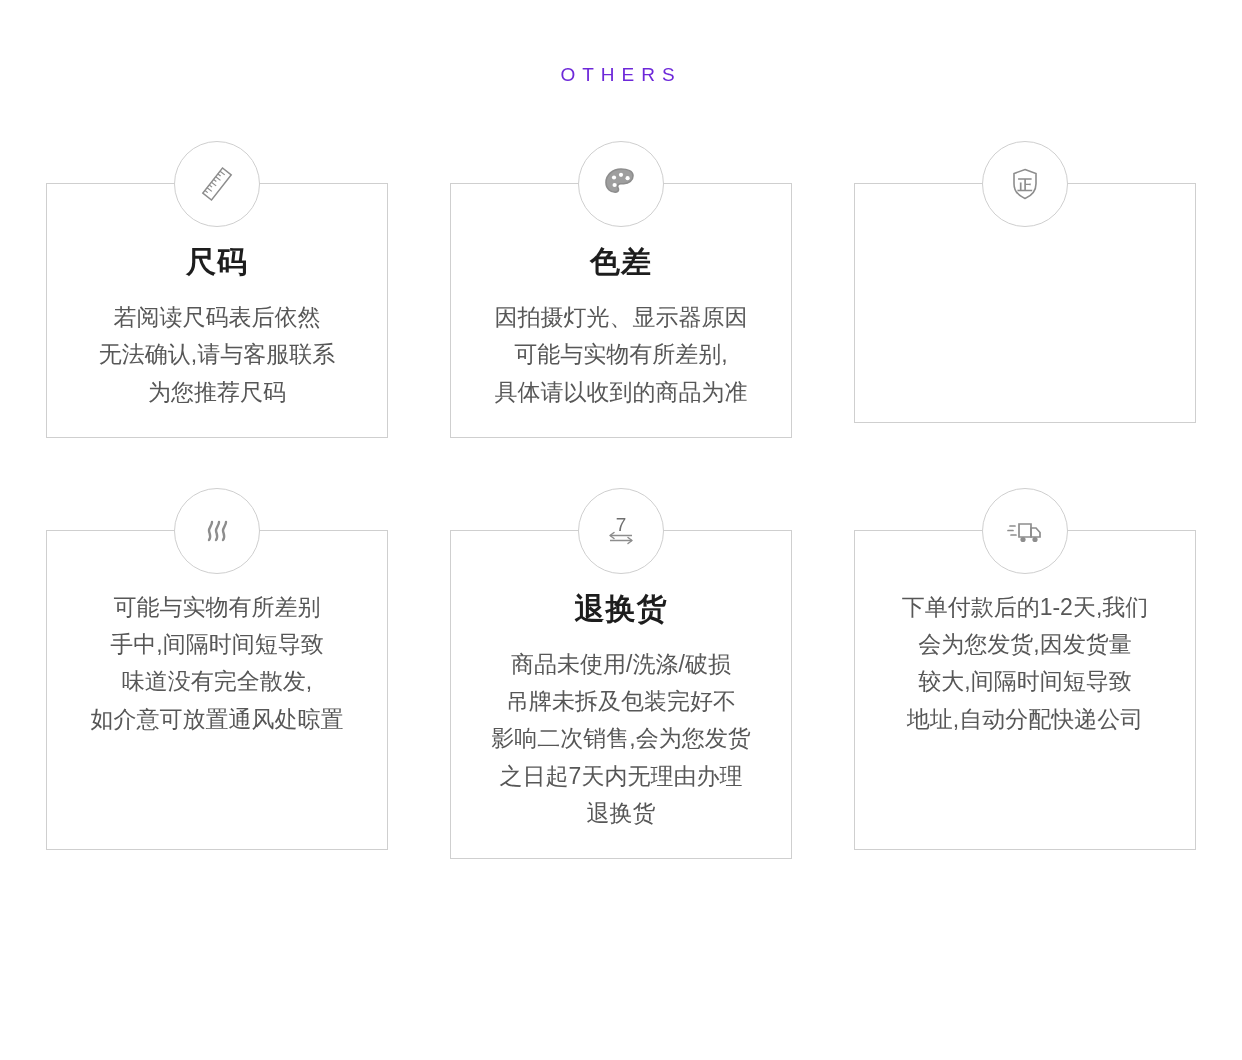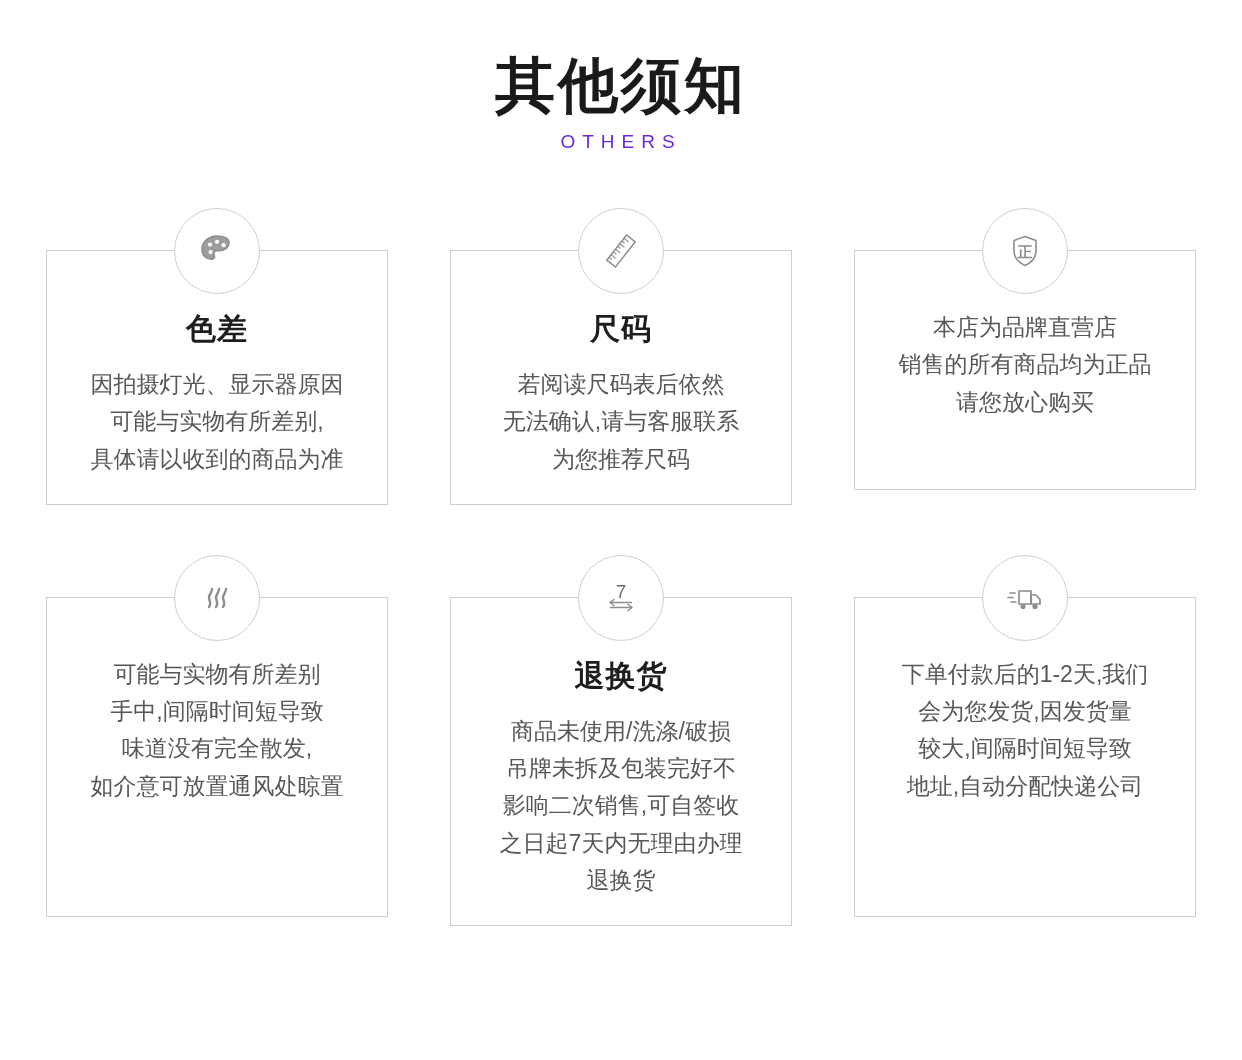--- a/index.html
+++ b/index.html
@@ -96,43 +96,24 @@
     white-space: pre-line;
     font-weight: 400;
   }
 </style>
 </head>
 <body>
 
 <div class="page">
 
   <div class="header">
-    <div class="header-title">其他须知</div>
     <div class="header-sub">OTHERS</div>
   </div>
 
   <div class="grid">
-
-    <div class="cell">
-      <div class="badge">
-        <svg width="44" height="44" viewBox="0 0 44 44" fill="none">
-          <path d="M22 7c-8.3 0-15 6-15 13.6 0 6.2 4.5 9.6 9.1 9.6 2.2 0 3.4-1.1 3.4-2.6 0-1.3-.9-2-0.9-3.2 0-1.5 1.3-2.7 3-2.7h3.2c5.2 0 9.2-3.3 9.2-8C34 9.2 28.8 7 22 7z" stroke="#8d8d8d" stroke-width="1.6" fill="#8d8d8d" fill-opacity="0.85"></path>
-          <circle cx="15" cy="15.5" r="2.1" fill="#ffffff"></circle>
-          <circle cx="22" cy="12.8" r="2.1" fill="#ffffff"></circle>
-          <circle cx="28.6" cy="16.2" r="2.1" fill="#ffffff"></circle>
-          <circle cx="15.6" cy="23" r="2.1" fill="#ffffff"></circle>
-        </svg>
-      </div>
-      <div class="card">
-        <div class="card-title">色差</div>
-        <div class="card-body">因拍摄灯光、显示器原因
-可能与实物有所差别,
-具体请以收到的商品为准</div>
-      </div>
-    </div>
 
     <div class="cell">
       <div class="badge">
         <svg width="44" height="44" viewBox="0 0 44 44" fill="none">
           <g transform="rotate(38 22 22)">
             <rect x="16.5" y="6" width="11" height="32" stroke="#8d8d8d" stroke-width="1.5" fill="none"></rect>
             <line x1="16.5" y1="10" x2="22.5" y2="10" stroke="#8d8d8d" stroke-width="1.2"></line>
             <line x1="16.5" y1="13.5" x2="20" y2="13.5" stroke="#8d8d8d" stroke-width="1.2"></line>
             <line x1="16.5" y1="17" x2="22.5" y2="17" stroke="#8d8d8d" stroke-width="1.2"></line>
             <line x1="16.5" y1="20.5" x2="20" y2="20.5" stroke="#8d8d8d" stroke-width="1.2"></line>
@@ -147,28 +128,43 @@
         <div class="card-title">尺码</div>
         <div class="card-body">若阅读尺码表后依然
 无法确认,请与客服联系
 为您推荐尺码</div>
       </div>
     </div>
 
     <div class="cell">
       <div class="badge">
         <svg width="44" height="44" viewBox="0 0 44 44" fill="none">
+          <path d="M22 7c-8.3 0-15 6-15 13.6 0 6.2 4.5 9.6 9.1 9.6 2.2 0 3.4-1.1 3.4-2.6 0-1.3-.9-2-0.9-3.2 0-1.5 1.3-2.7 3-2.7h3.2c5.2 0 9.2-3.3 9.2-8C34 9.2 28.8 7 22 7z" stroke="#8d8d8d" stroke-width="1.6" fill="#8d8d8d" fill-opacity="0.85"></path>
+          <circle cx="15" cy="15.5" r="2.1" fill="#ffffff"></circle>
+          <circle cx="22" cy="12.8" r="2.1" fill="#ffffff"></circle>
+          <circle cx="28.6" cy="16.2" r="2.1" fill="#ffffff"></circle>
+          <circle cx="15.6" cy="23" r="2.1" fill="#ffffff"></circle>
+        </svg>
+      </div>
+      <div class="card">
+        <div class="card-title">色差</div>
+        <div class="card-body">因拍摄灯光、显示器原因
+可能与实物有所差别,
+具体请以收到的商品为准</div>
+      </div>
+    </div>
+
+    <div class="cell">
+      <div class="badge">
+        <svg width="44" height="44" viewBox="0 0 44 44" fill="none">
           <path d="M22 7.5 33 11.5v10.2c0 7-4.6 12.1-11 14.8-6.4-2.7-11-7.8-11-14.8V11.5L22 7.5z" stroke="#8d8d8d" stroke-width="1.6" fill="none"></path>
           <text x="22" y="27.5" text-anchor="middle" font-family="'Liberation Sans', sans-serif" font-size="15" font-weight="700" fill="#8d8d8d">正</text>
         </svg>
       </div>
       <div class="card">
-        <div class="card-body">本店为品牌直营店
-销售的所有商品均为正品
-请您放心购买</div>
       </div>
     </div>
 
     <div class="cell">
       <div class="badge">
         <svg width="44" height="44" viewBox="0 0 44 44" fill="none">
           <g stroke="#8d8d8d" stroke-width="2.4" stroke-linecap="round" fill="none">
             <path d="M14 31c3-3.5 0-6.5 0-9.5s3-5 3-8.5"></path>
             <path d="M21 31c3-3.5 0-6.5 0-9.5s3-5 3-8.5"></path>
             <path d="M28 31c3-3.5 0-6.5 0-9.5s3-5 3-8.5"></path>
@@ -190,21 +186,21 @@
           <line x1="13" y1="28.5" x2="35" y2="28.5" stroke="#8d8d8d" stroke-width="1.5"></line>
           <path d="M17 25.5 13 28.5l4 3" stroke="#8d8d8d" stroke-width="1.5" fill="none" stroke-linejoin="round" stroke-linecap="round"></path>
           <line x1="13" y1="33.5" x2="35" y2="33.5" stroke="#8d8d8d" stroke-width="1.5"></line>
           <path d="M31 30.5 35 33.5l-4 3" stroke="#8d8d8d" stroke-width="1.5" fill="none" stroke-linejoin="round" stroke-linecap="round"></path>
         </svg>
       </div>
       <div class="card card-tall">
         <div class="card-title">退换货</div>
         <div class="card-body">商品未使用/洗涤/破损
 吊牌未拆及包装完好不
-影响二次销售,可自签收
+影响二次销售,会为您发货
 之日起7天内无理由办理
 退换货</div>
       </div>
     </div>
 
     <div class="cell">
       <div class="badge">
         <svg width="46" height="46" viewBox="0 0 46 46" fill="none">
           <g stroke="#8d8d8d" stroke-width="1.7" fill="none" stroke-linecap="round">
             <path d="M17 16h12v13H17z"></path>

